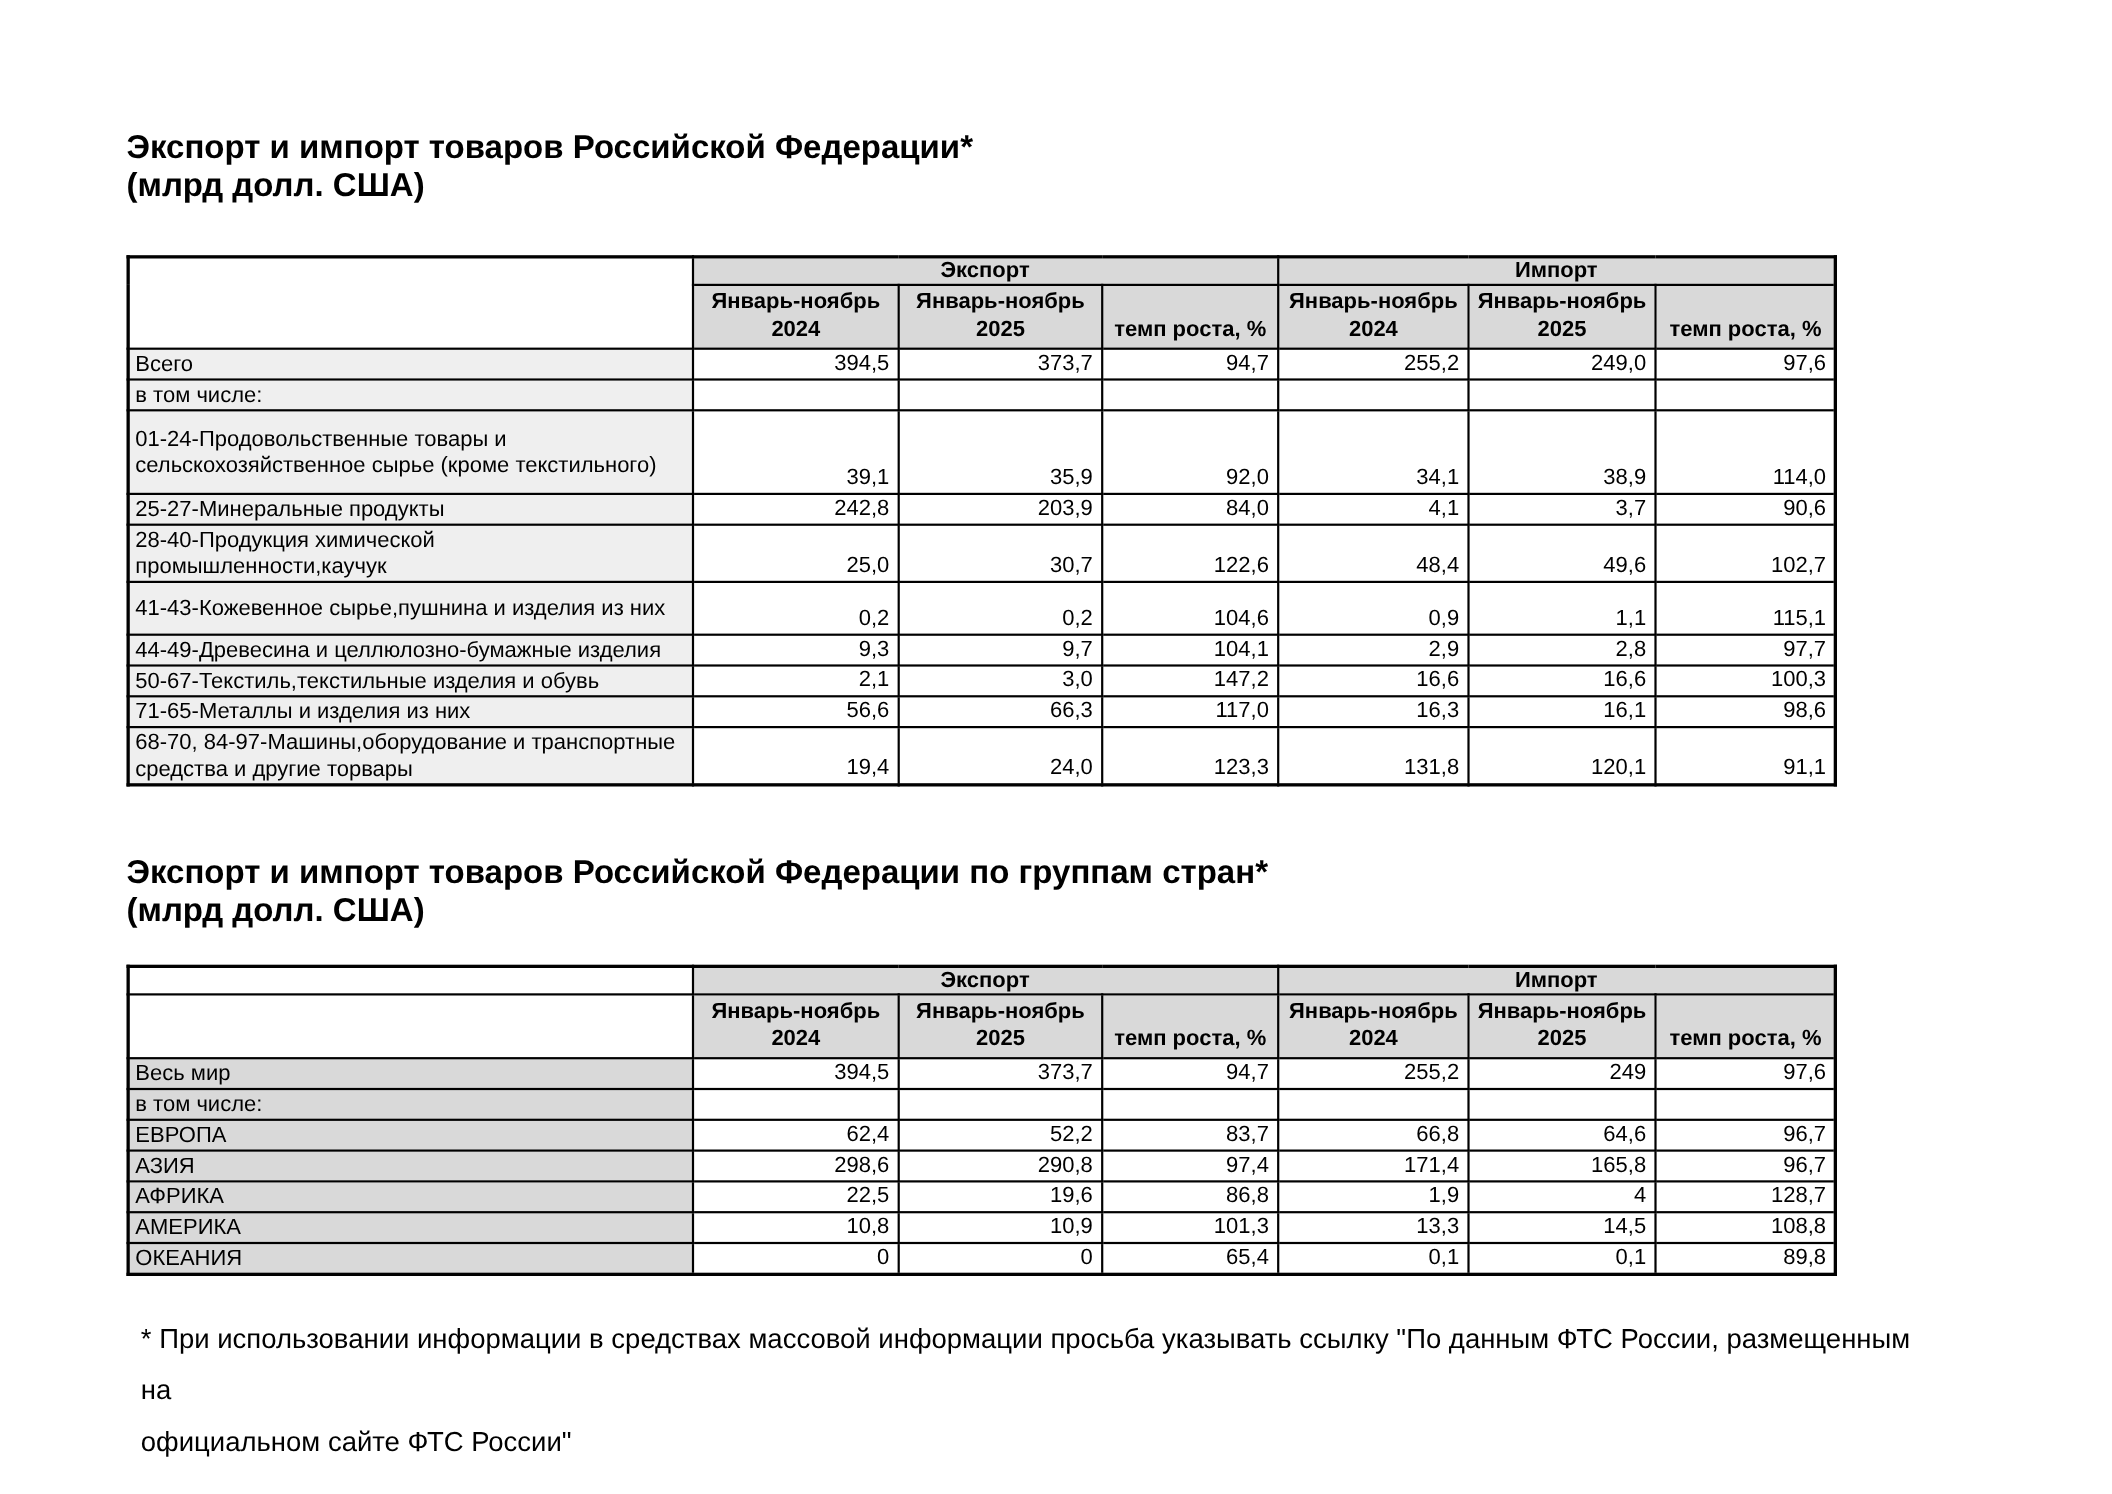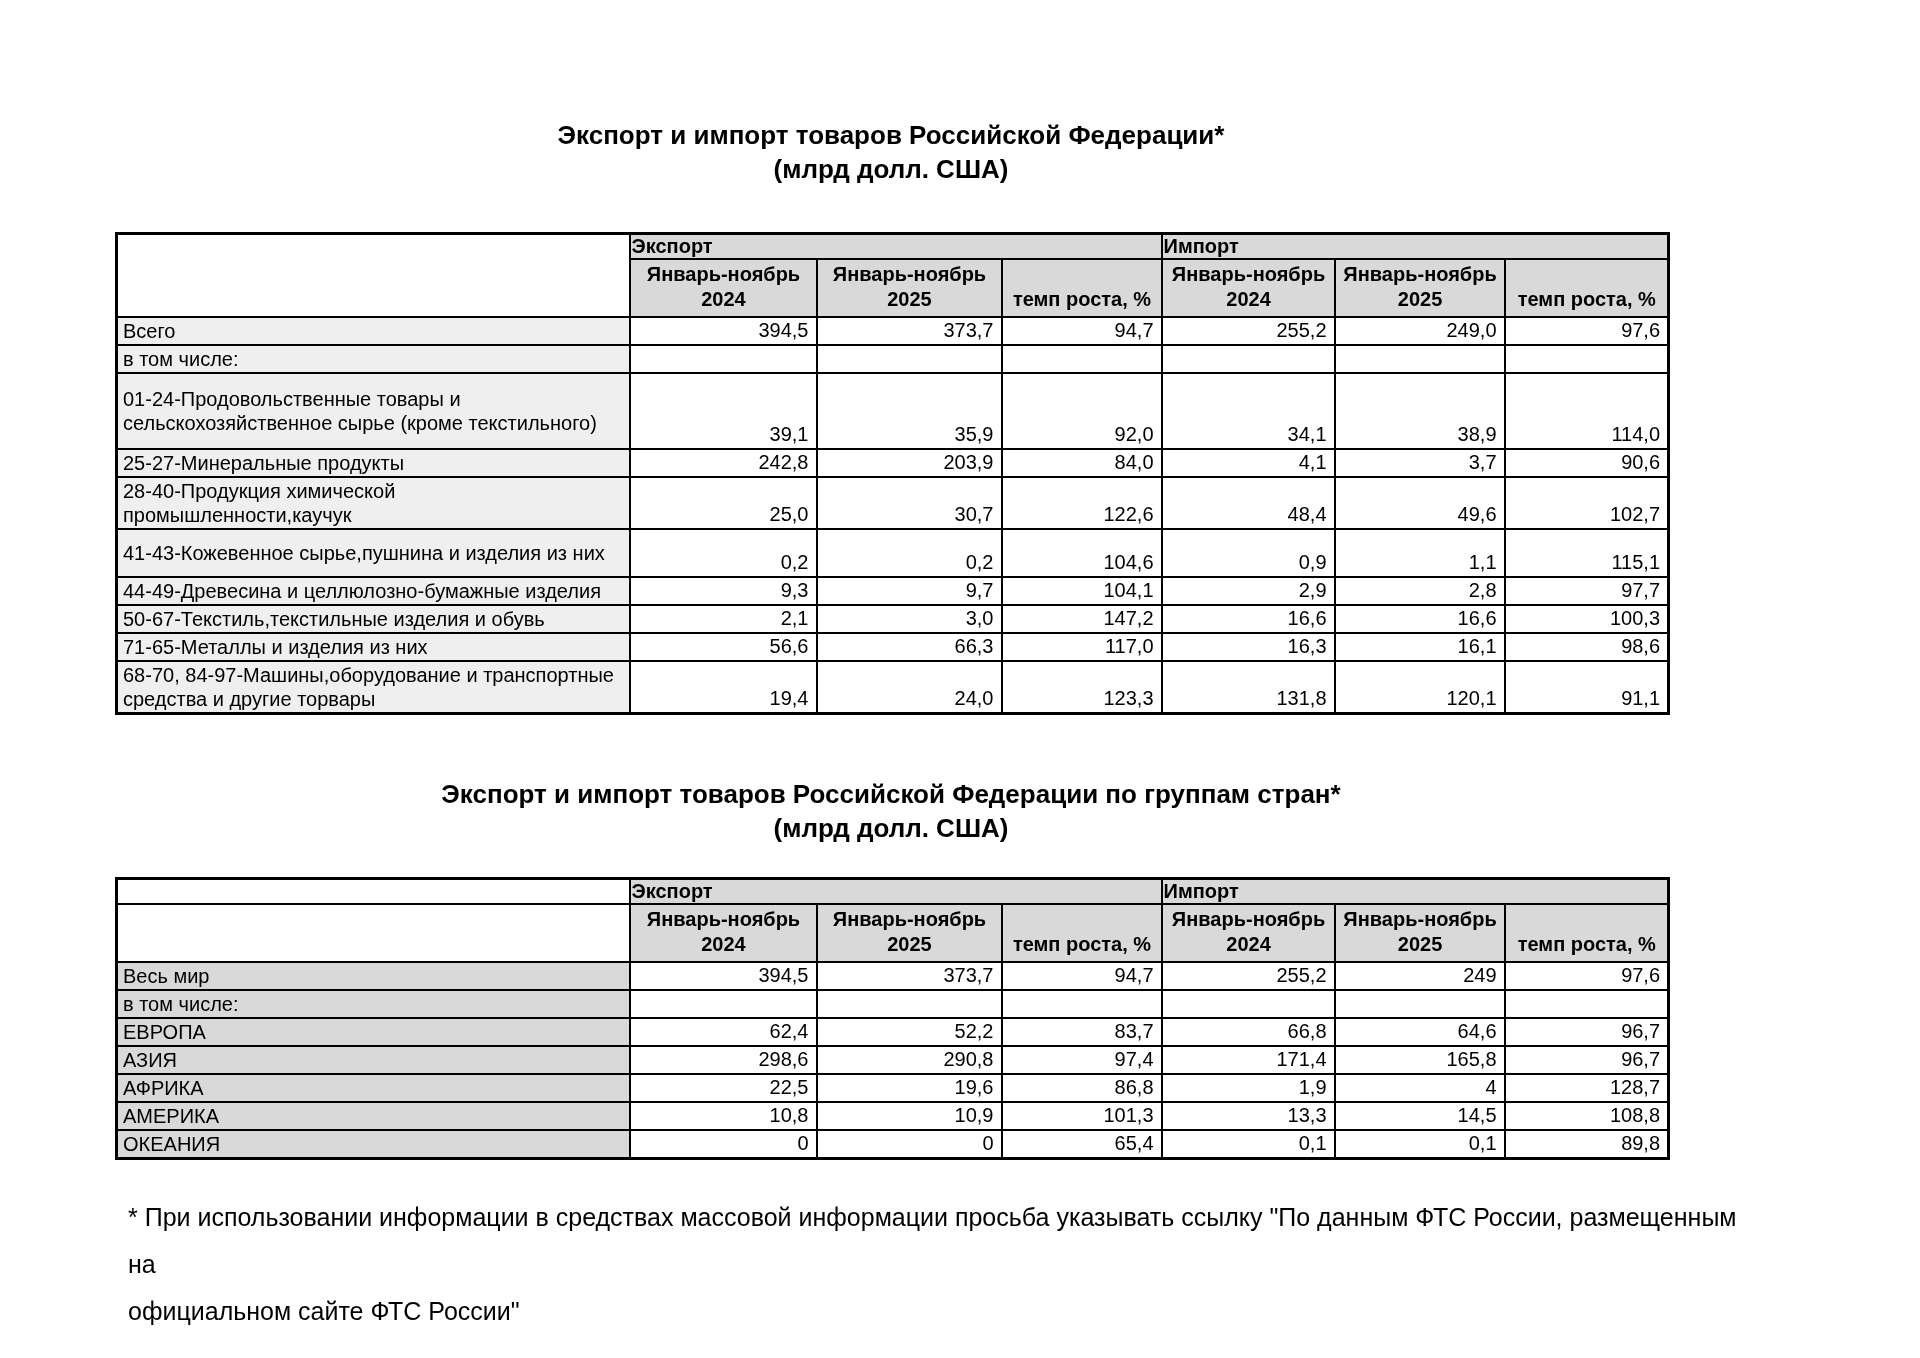--- a/index.html
+++ b/index.html
@@ -17,43 +17,43 @@
     background:var(--page-bg);
     color:#000;
     font-family:"Liberation Sans", sans-serif;
   }
   .sheet{
     padding:118px 0 40px 115px;
     width:1700px;
   }
   .doc-title{
     width:1552px;
-    text-align:center;
     font-weight:bold;
-    font-size:26px;
+    font-size:30px;
     line-height:34px;
   }
   .doc-title.title2{ margin-top:62px; }
   table.rep{
     border-collapse:collapse;
     table-layout:fixed;
     width:1552px;
     border:3px solid var(--border);
     margin-top:46px;
   }
   table.rep#t1{ margin-top:32px; }
   table.rep td{
     border:2px solid var(--border);
     font-size:20px;
     overflow:hidden;
   }
   td.corner{ background:#fff; }
   td.ghdr{
     background:var(--hdr-fill);
     font-weight:bold;
+    text-align:center;
     vertical-align:middle;
     line-height:21px;
   }
   td.chdr{
     background:var(--hdr-fill);
     font-weight:bold;
     text-align:center;
     vertical-align:bottom;
     padding:2px 4px 4px 5px;
     white-space:pre-line;

